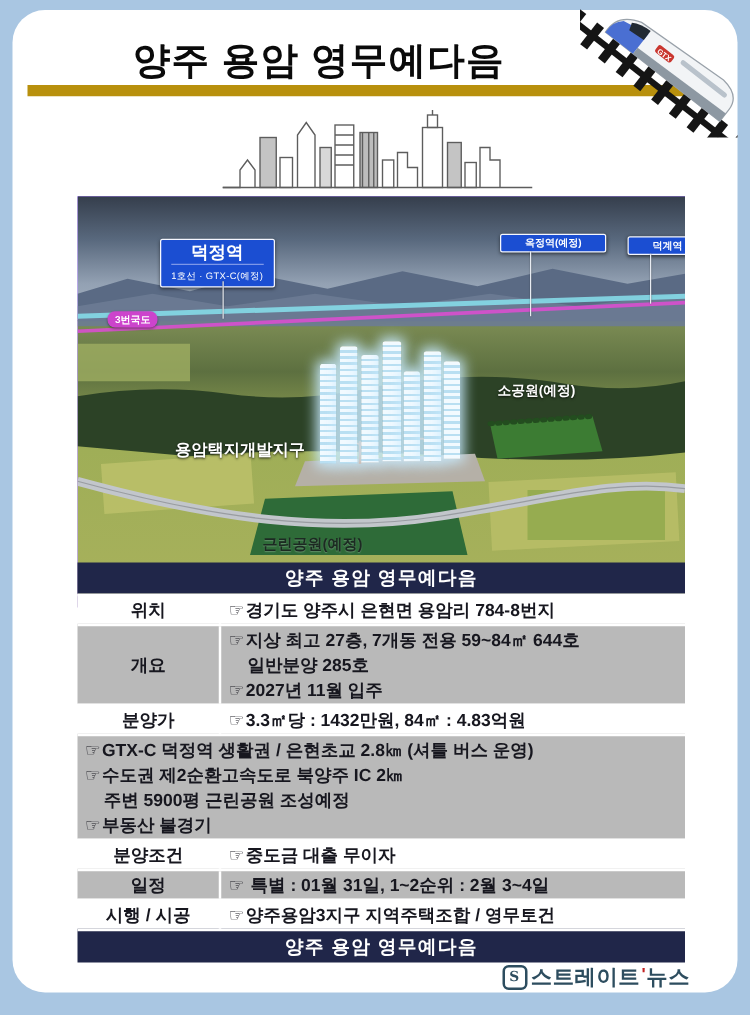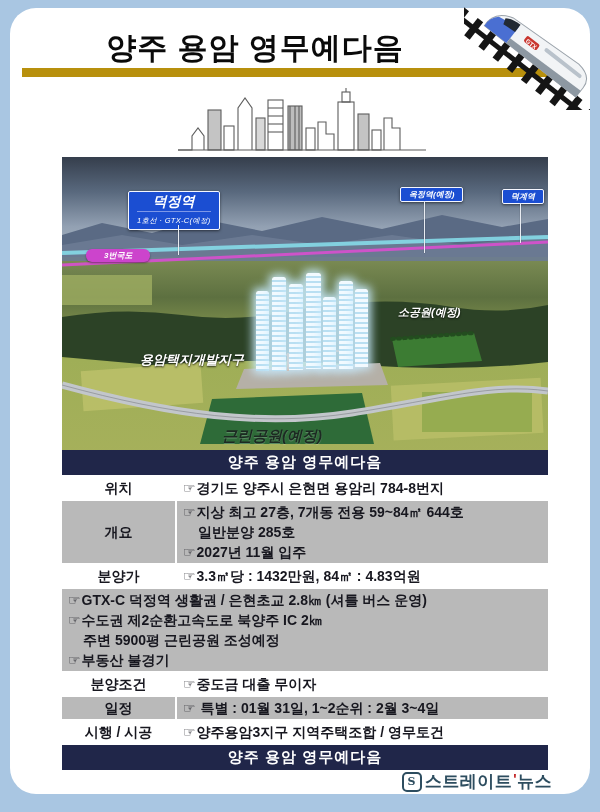--- a/index.html
+++ b/index.html
@@ -22,21 +22,21 @@
   .gold-bar{
     position:absolute;top:60px;left:12px;right:14px;height:9px;
     background:#b8900d;
   }
   .train-wrap{position:absolute;top:-2px;right:0;width:126px;height:104px;}
   
   .skyline{position:absolute;top:80px;left:168px;width:248px;height:70px;}
   
   .photo{
     position:absolute;top:149px;left:52px;width:486px;height:329px;
-    overflow:hidden;background:#8b5cf6;font-style:italic;
+    overflow:hidden;background:#8b5cf6;
   }
   .photo .sky{
     position:absolute;top:0;left:0;right:0;height:100px;
     background:linear-gradient(#353e4c 0%,#59697e 35%,#8headerc 60%,#a3b0c0 100%);
     background:linear-gradient(#353e4c 0%,#59697e 35%,#93a1b3 70%,#a9b5c3 100%);
   }
   .photo .citystrip{
     position:absolute;top:84px;left:0;right:0;height:15px;opacity:.85;
     background:repeating-linear-gradient(90deg,#c3cbd6 0 3px,#97a3b2 3px 5px,#b4bdc9 5px 9px,#8e99a8 9px 11px);
   }
@@ -49,30 +49,30 @@
     position:absolute;
     background:repeating-linear-gradient(#f2faff 0 3px,#b9dff2 3px 5px);
     box-shadow:0 0 10px 3px rgba(200,235,255,.95);
     border-radius:2px 2px 0 0;
   }
   .map-sign{
     position:absolute;background:#1b4ed2;color:#fff;border:1px solid #f5f7ff;
     border-radius:2px;text-align:center;box-shadow:0 1px 3px rgba(0,0,0,.55);
     font-weight:700;white-space:nowrap;
   }
-  .sign-small{font-size:8px;padding:1px 8px;}
+  .sign-small{font-size:8px;padding:1px 19px;}
   .sign-big{font-size:14px;line-height:15px;padding:2px 8px 1px;}
   .sign-big .sub{
     display:block;font-size:7.5px;font-weight:400;border-top:1px solid #7d97e8;
     padding-top:1px;margin-top:2px;letter-spacing:.3px;
   }
   .pole{position:absolute;width:1px;background:#e8ecf2;box-shadow:0 0 1px rgba(0,0,0,.6);}
   .route-pill{
     position:absolute;background:#cc44cc;color:#fff;font-size:8px;font-weight:700;
-    padding:1px 18px;border-radius:6px;box-shadow:0 1px 2px rgba(0,0,0,.4);white-space:nowrap;
+    padding:1px 6px;border-radius:6px;box-shadow:0 1px 2px rgba(0,0,0,.4);white-space:nowrap;
   }
   .ph-label{
     position:absolute;color:#fff;font-weight:700;white-space:nowrap;
     text-shadow:0 1px 2px rgba(0,0,0,.85);
   }
   .ph-label.dark{color:#1c2a22;text-shadow:0 1px 1px rgba(255,255,255,.25);}
   
   .info-table{position:absolute;top:442px;left:52px;width:486px;font-size:14px;color:#17171f;}
   .bar-navy{
     background:#202649;color:#fff;font-weight:700;text-align:center;
@@ -219,21 +219,21 @@
     <div class="pole" style="left:116px;top:68px;height:30px;"></div>
     <div class="map-sign sign-small" style="left:338px;top:30px;">옥정역(예정)</div>
     <div class="pole" style="left:362px;top:44px;height:52px;"></div>
     <div class="map-sign sign-small" style="left:440px;top:32px;">덕계역</div>
     <div class="pole" style="left:458px;top:46px;height:40px;"></div>
 
     <div class="route-pill" style="left:24px;top:92px;">3번국도</div>
 
     <div class="ph-label" style="left:78px;top:194px;font-size:13px;">용암택지개발지구</div>
     <div class="ph-label" style="left:336px;top:148px;font-size:11px;">소공원(예정)</div>
-    <div class="ph-label dark" style="left:160px;top:270px;font-size:15px;">근린공원(예정)</div>
+    <div class="ph-label dark" style="left:148px;top:270px;font-size:12px;">근린공원(예정)</div>
   </div>
 
   <div class="info-table">
     <div class="bar-navy">양주 용암 영무예다음</div>
     <div id="table-rows">
         <div class="trow">
           <div class="tlabel">위치</div>
           <div class="tcontent">
             <div class="tline"><span class="finger">☞</span><span>경기도 양주시 은현면 용암리 784-8번지</span></div>
           </div>

